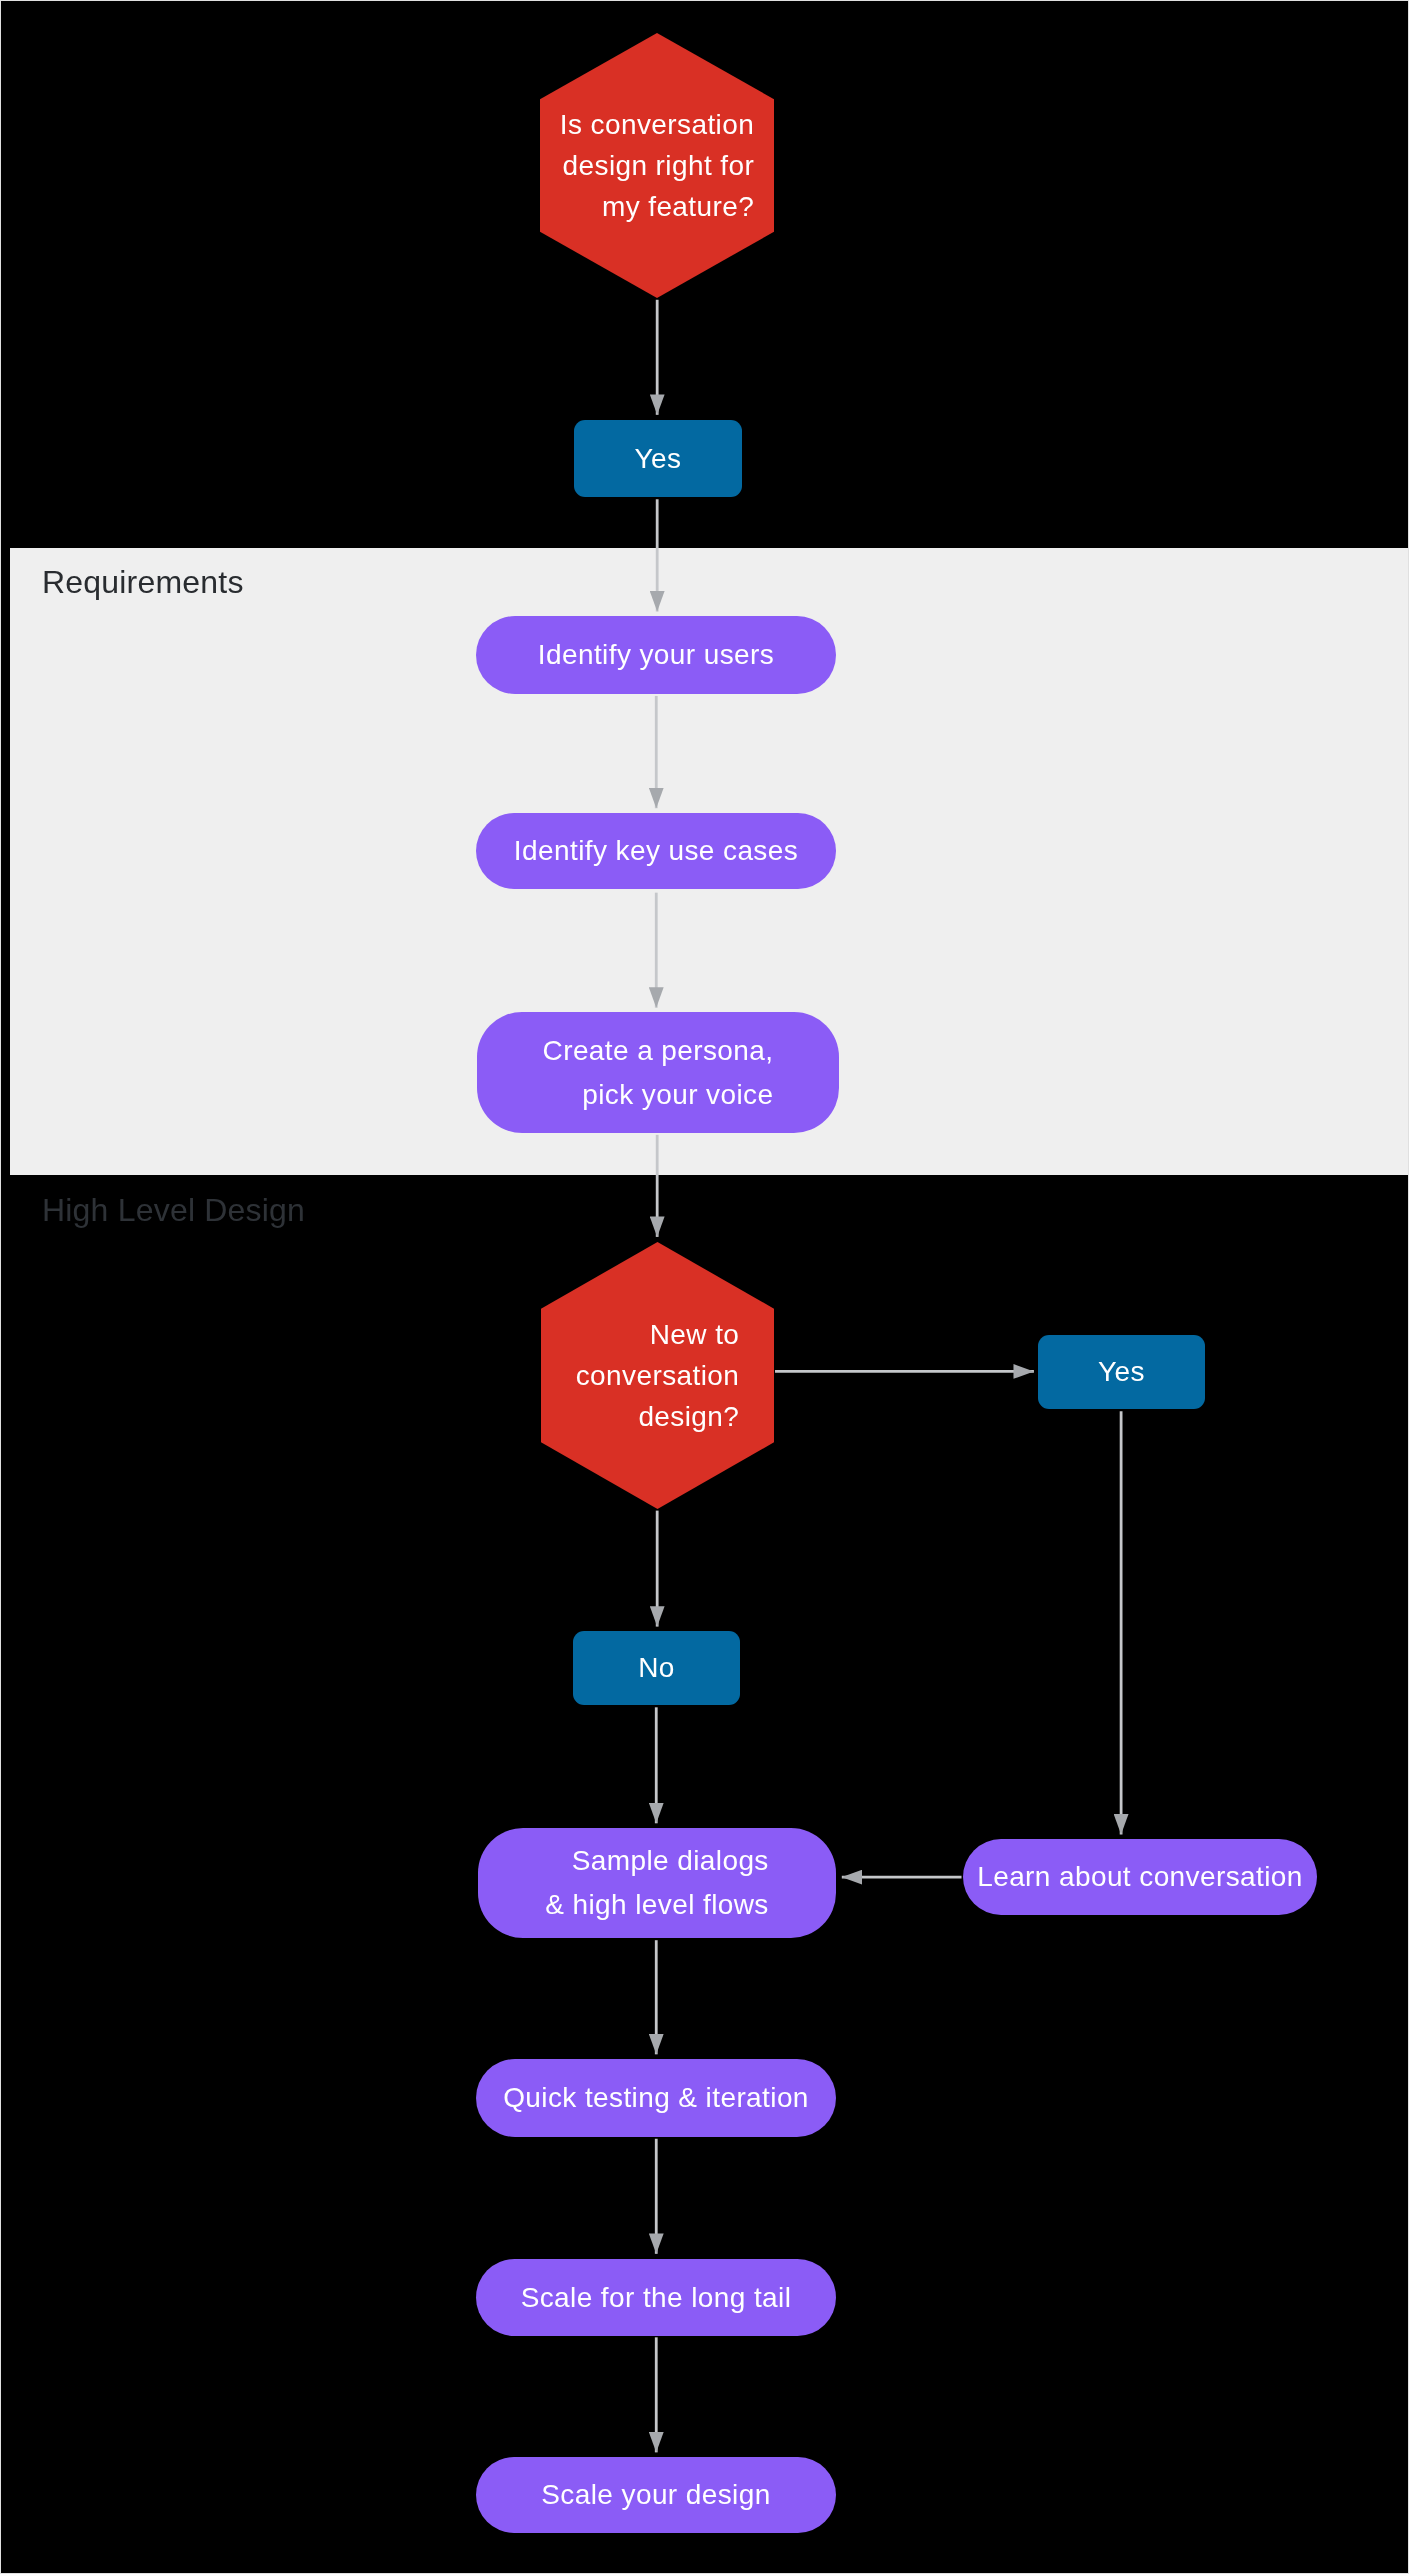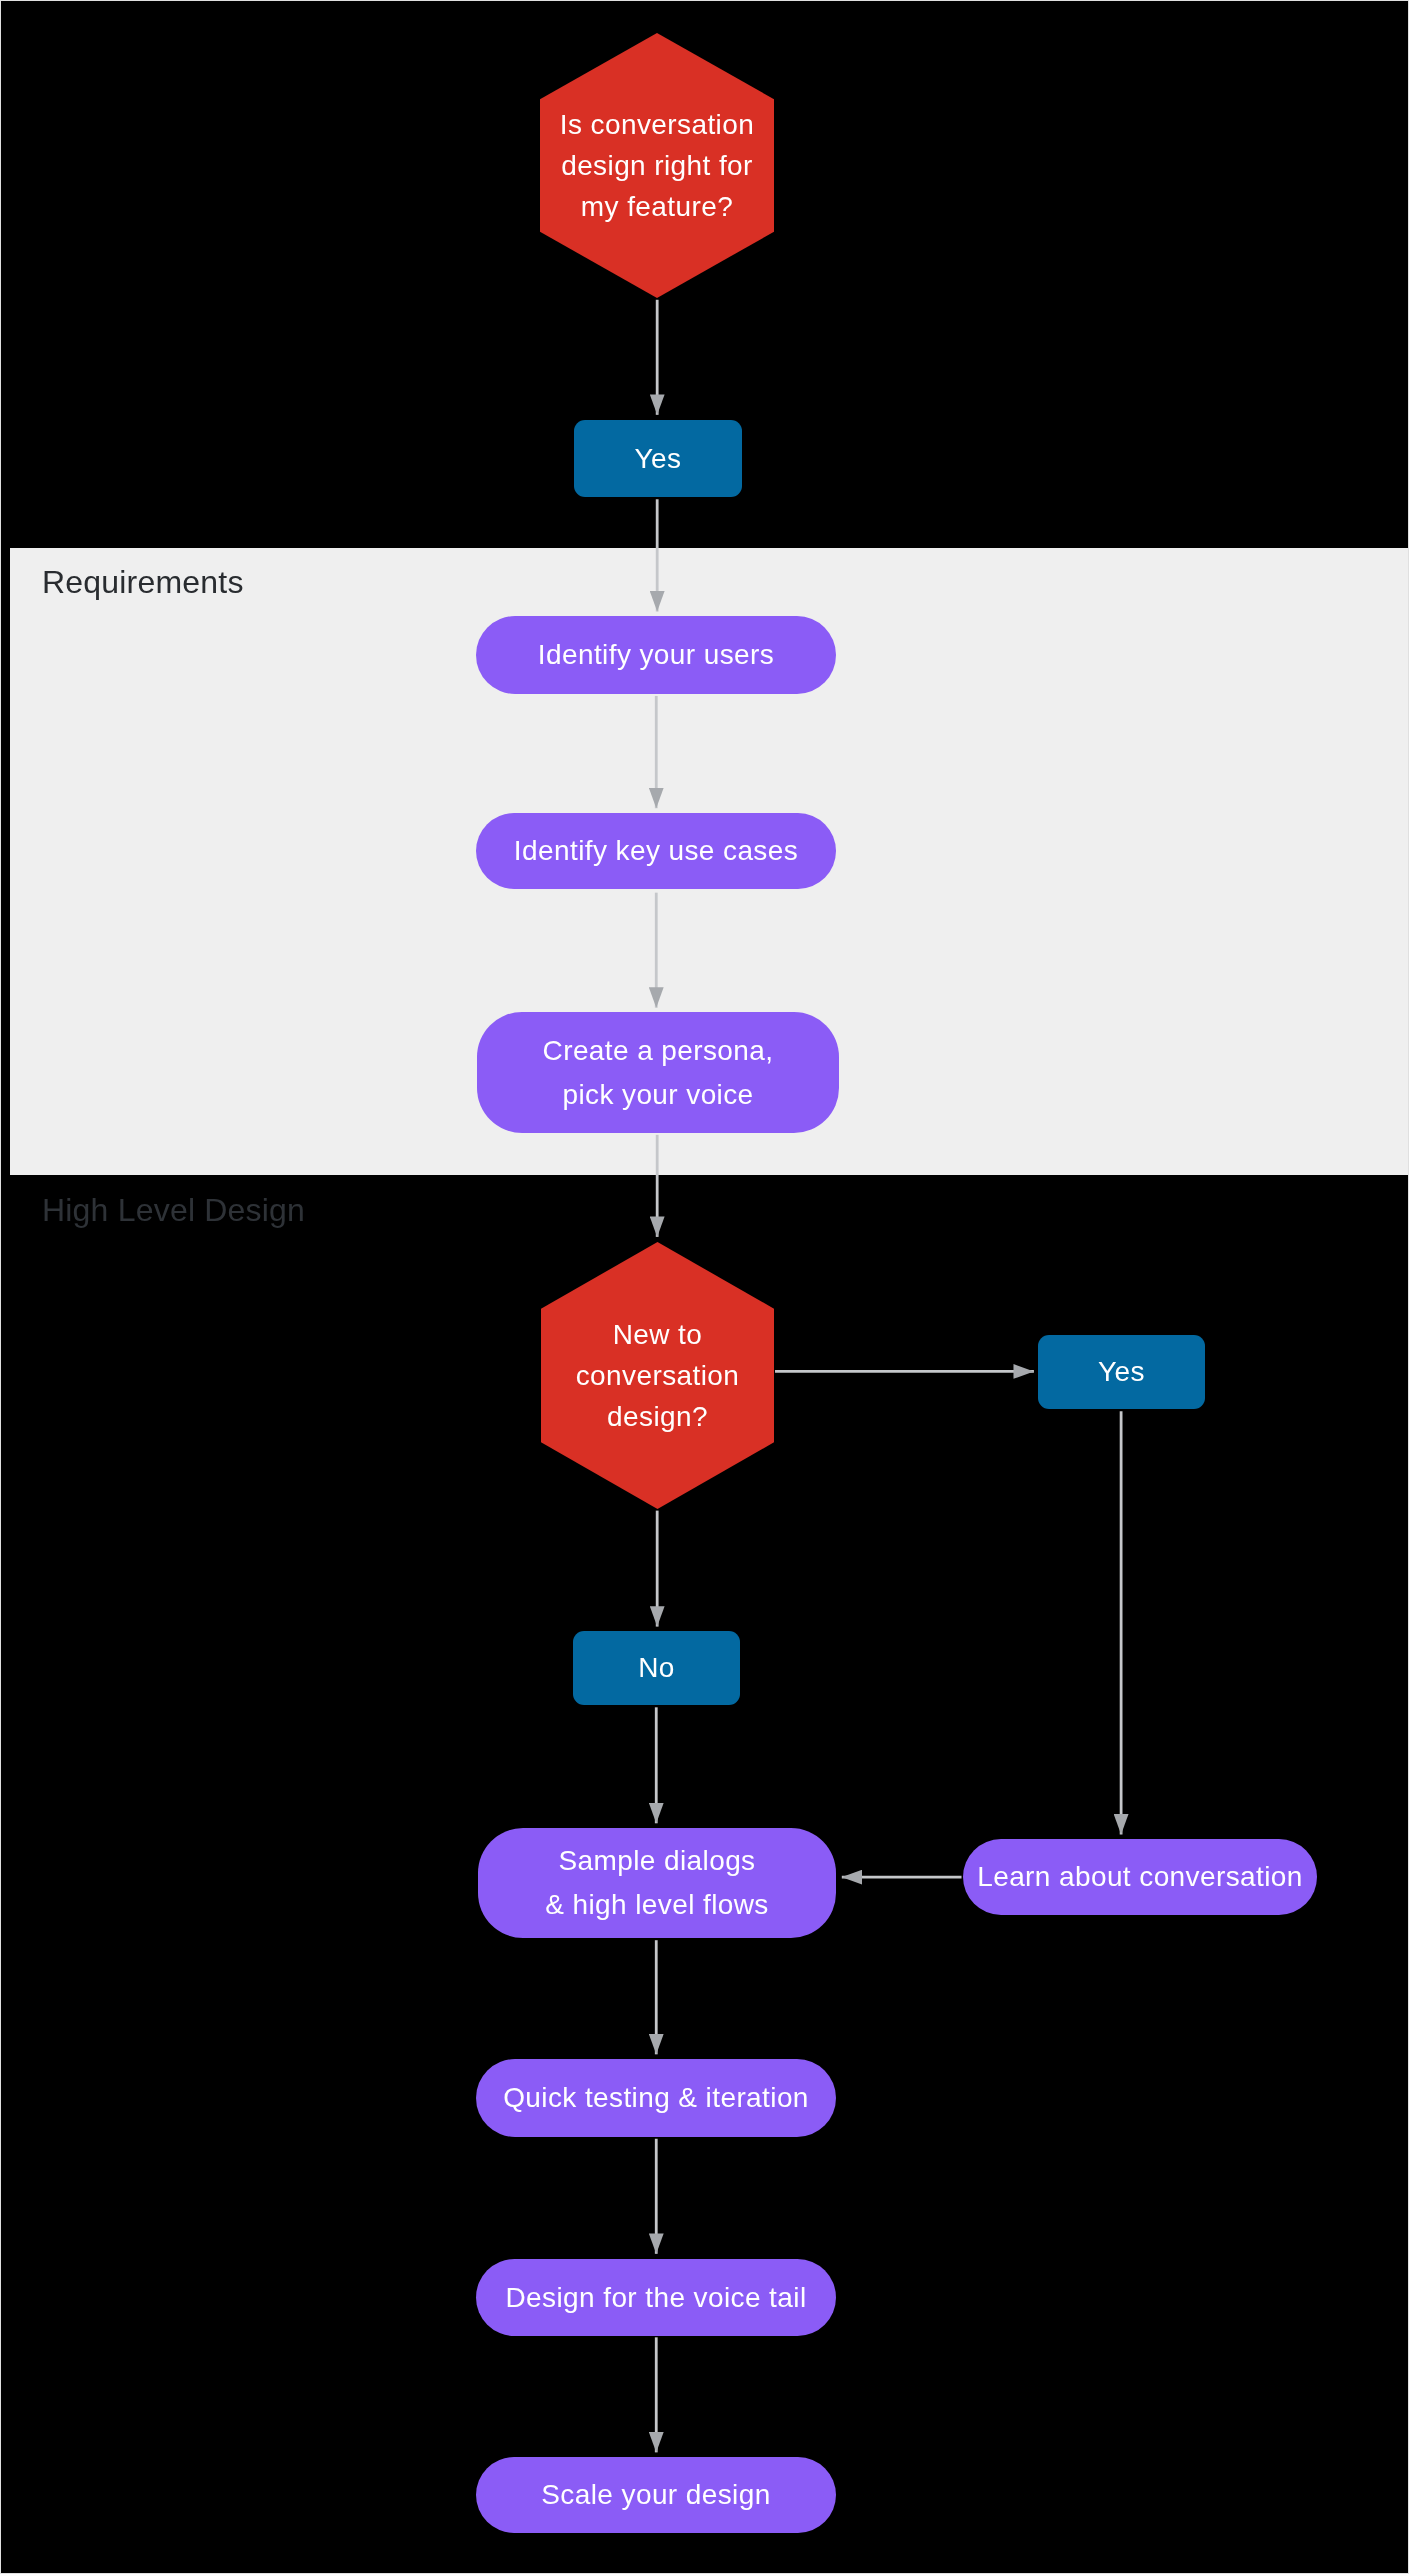--- a/index.html
+++ b/index.html
@@ -50,21 +50,21 @@
     height: 2572px;
     pointer-events: none;
   }
 
   
   .node {
     position: absolute;
     display: flex;
     align-items: center;
     justify-content: center;
-    text-align: center;
+    text-align: right;
     color: #ffffff;
     font-size: 28px;
     font-weight: 500;
     letter-spacing: 0.4px;
     white-space: pre-line;
     box-sizing: border-box;
   }
   .hex {
     background: #d93025;
     clip-path: polygon(50% 0%, 100% 25%, 100% 75%, 50% 100%, 0% 75%, 0% 25%);
@@ -155,18 +155,18 @@
 
   <div class="node btn" id="n-no1">No</div>
 
   <div class="node pill" id="n-sample">Sample dialogs
 &amp; high level flows</div>
 
   <div class="node pill" id="n-learn">Learn about conversation</div>
 
   <div class="node pill" id="n-quick">Quick testing &amp; iteration</div>
 
-  <div class="node pill" id="n-longtail">Design for the voice tail</div>
+  <div class="node pill" id="n-longtail">Scale for the long tail</div>
 
   <div class="node pill" id="n-scale">Scale your design</div>
 
 </div>
 
 
 </body></html>

